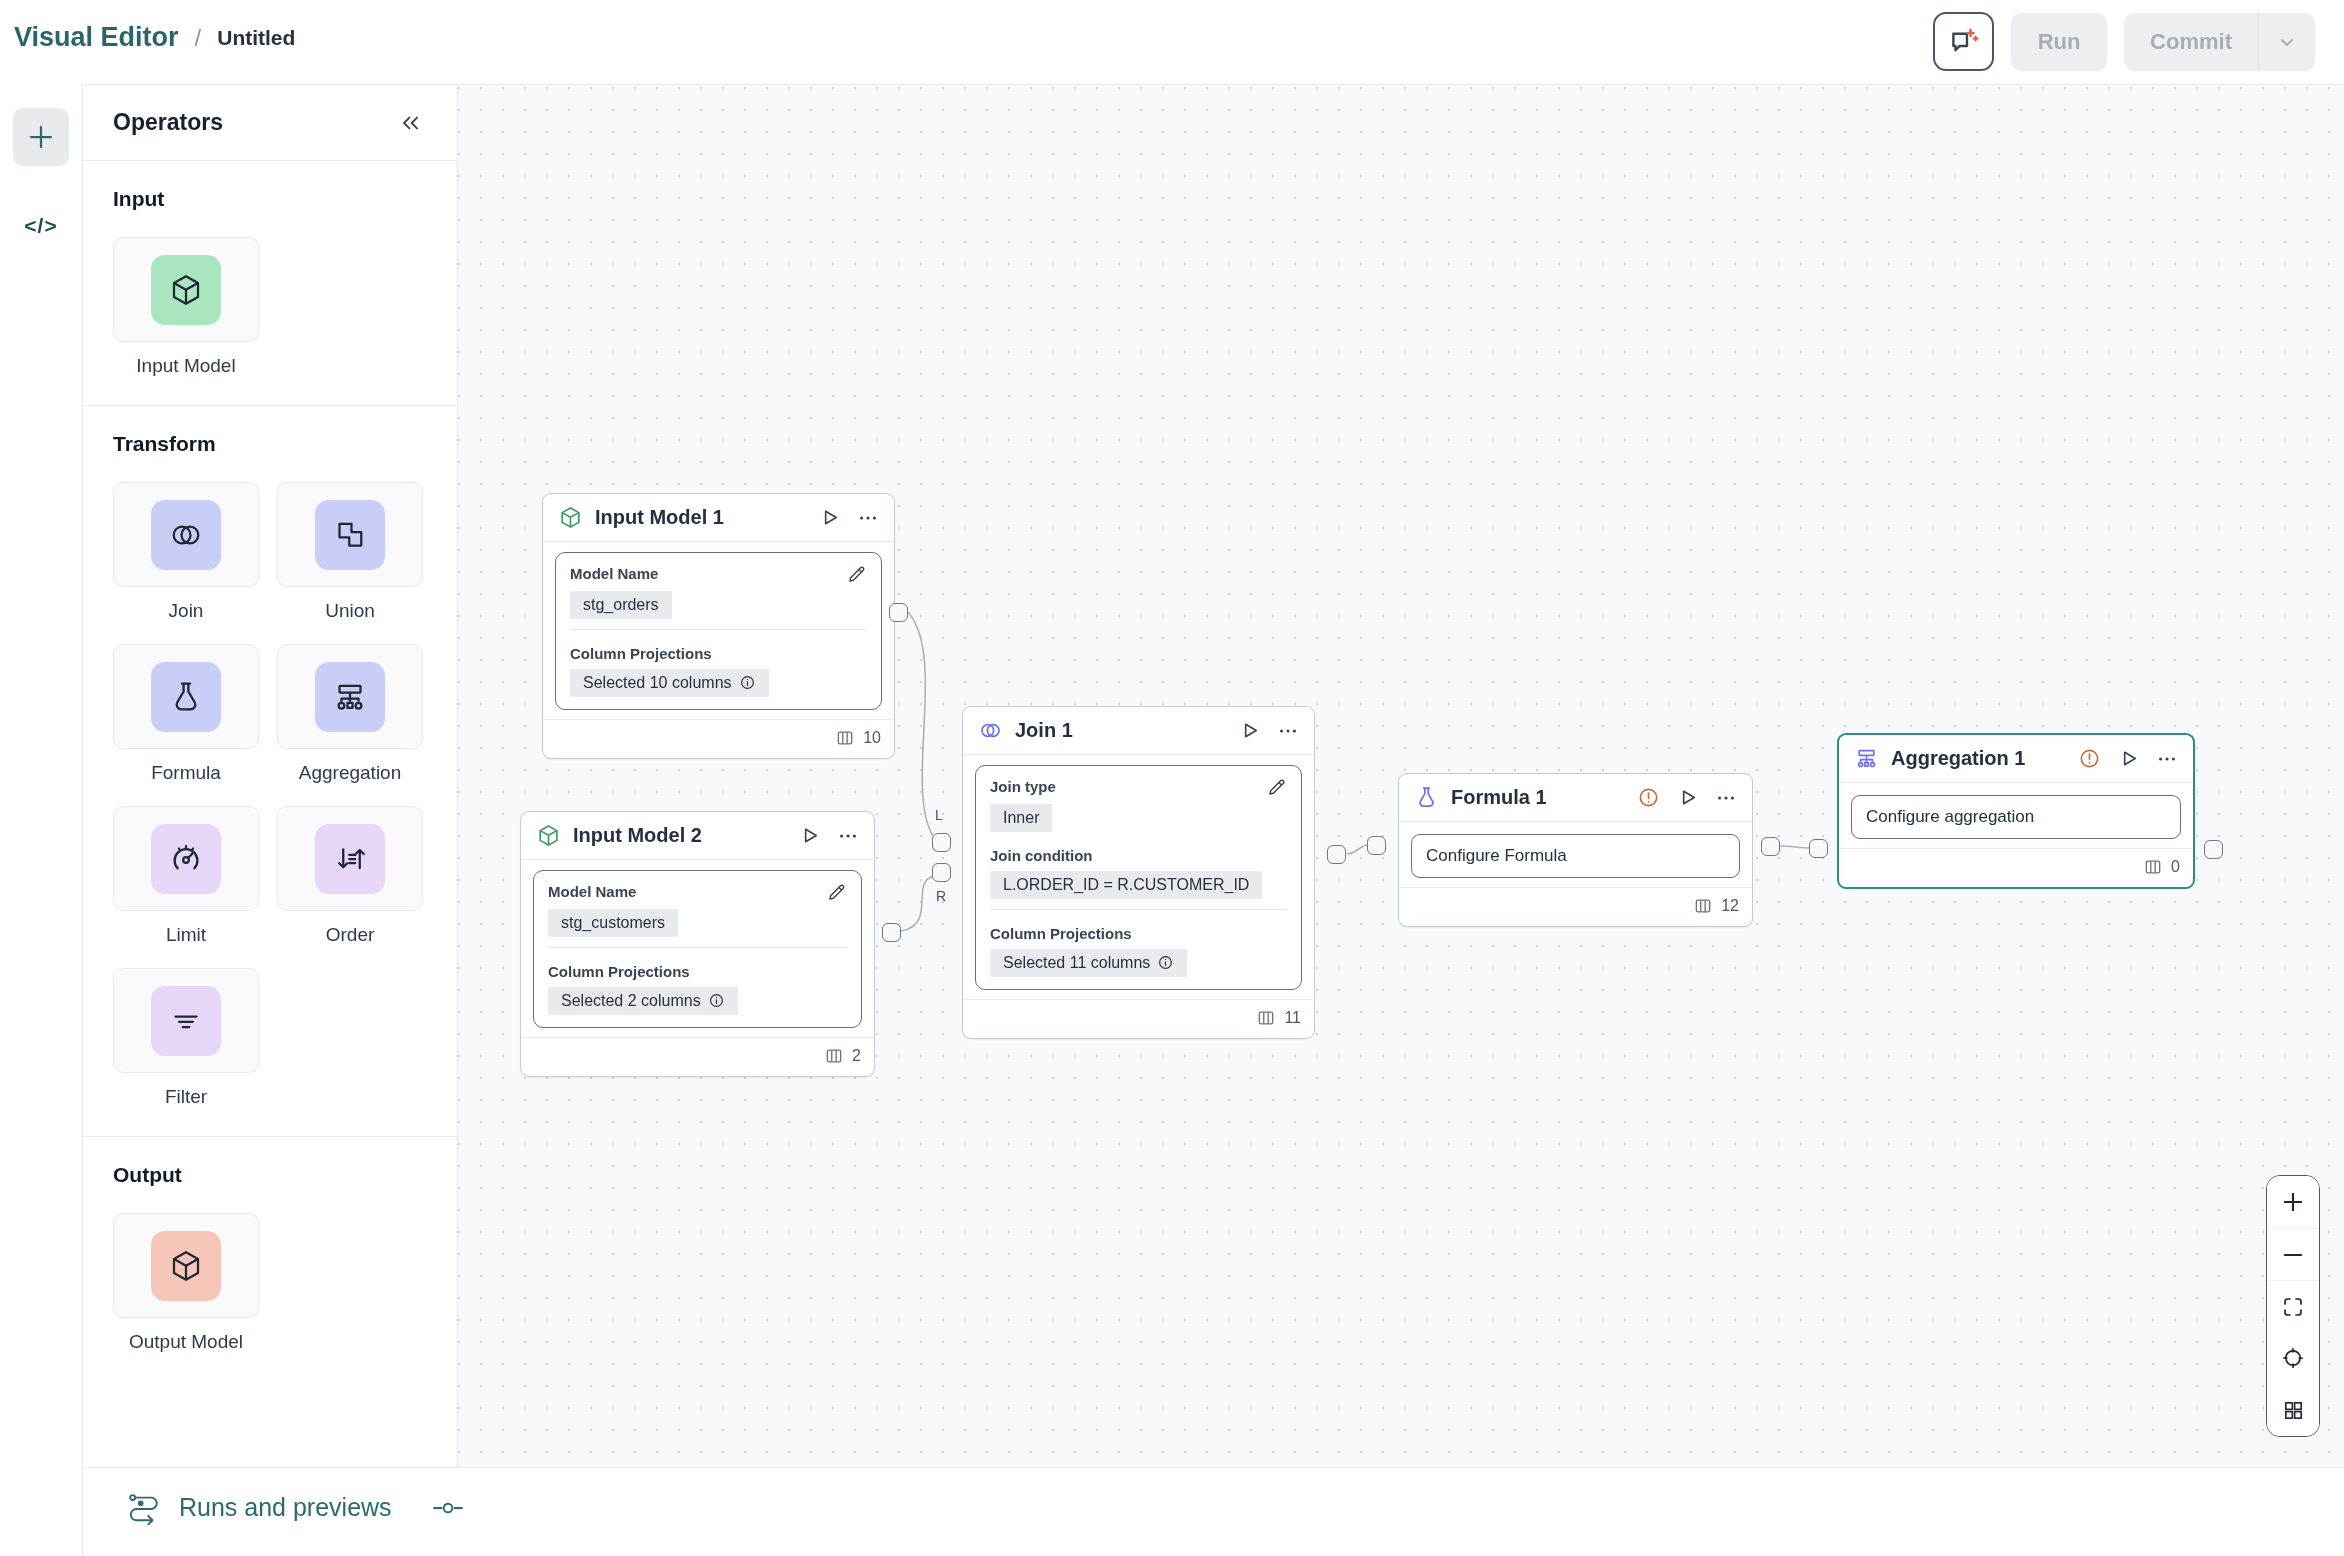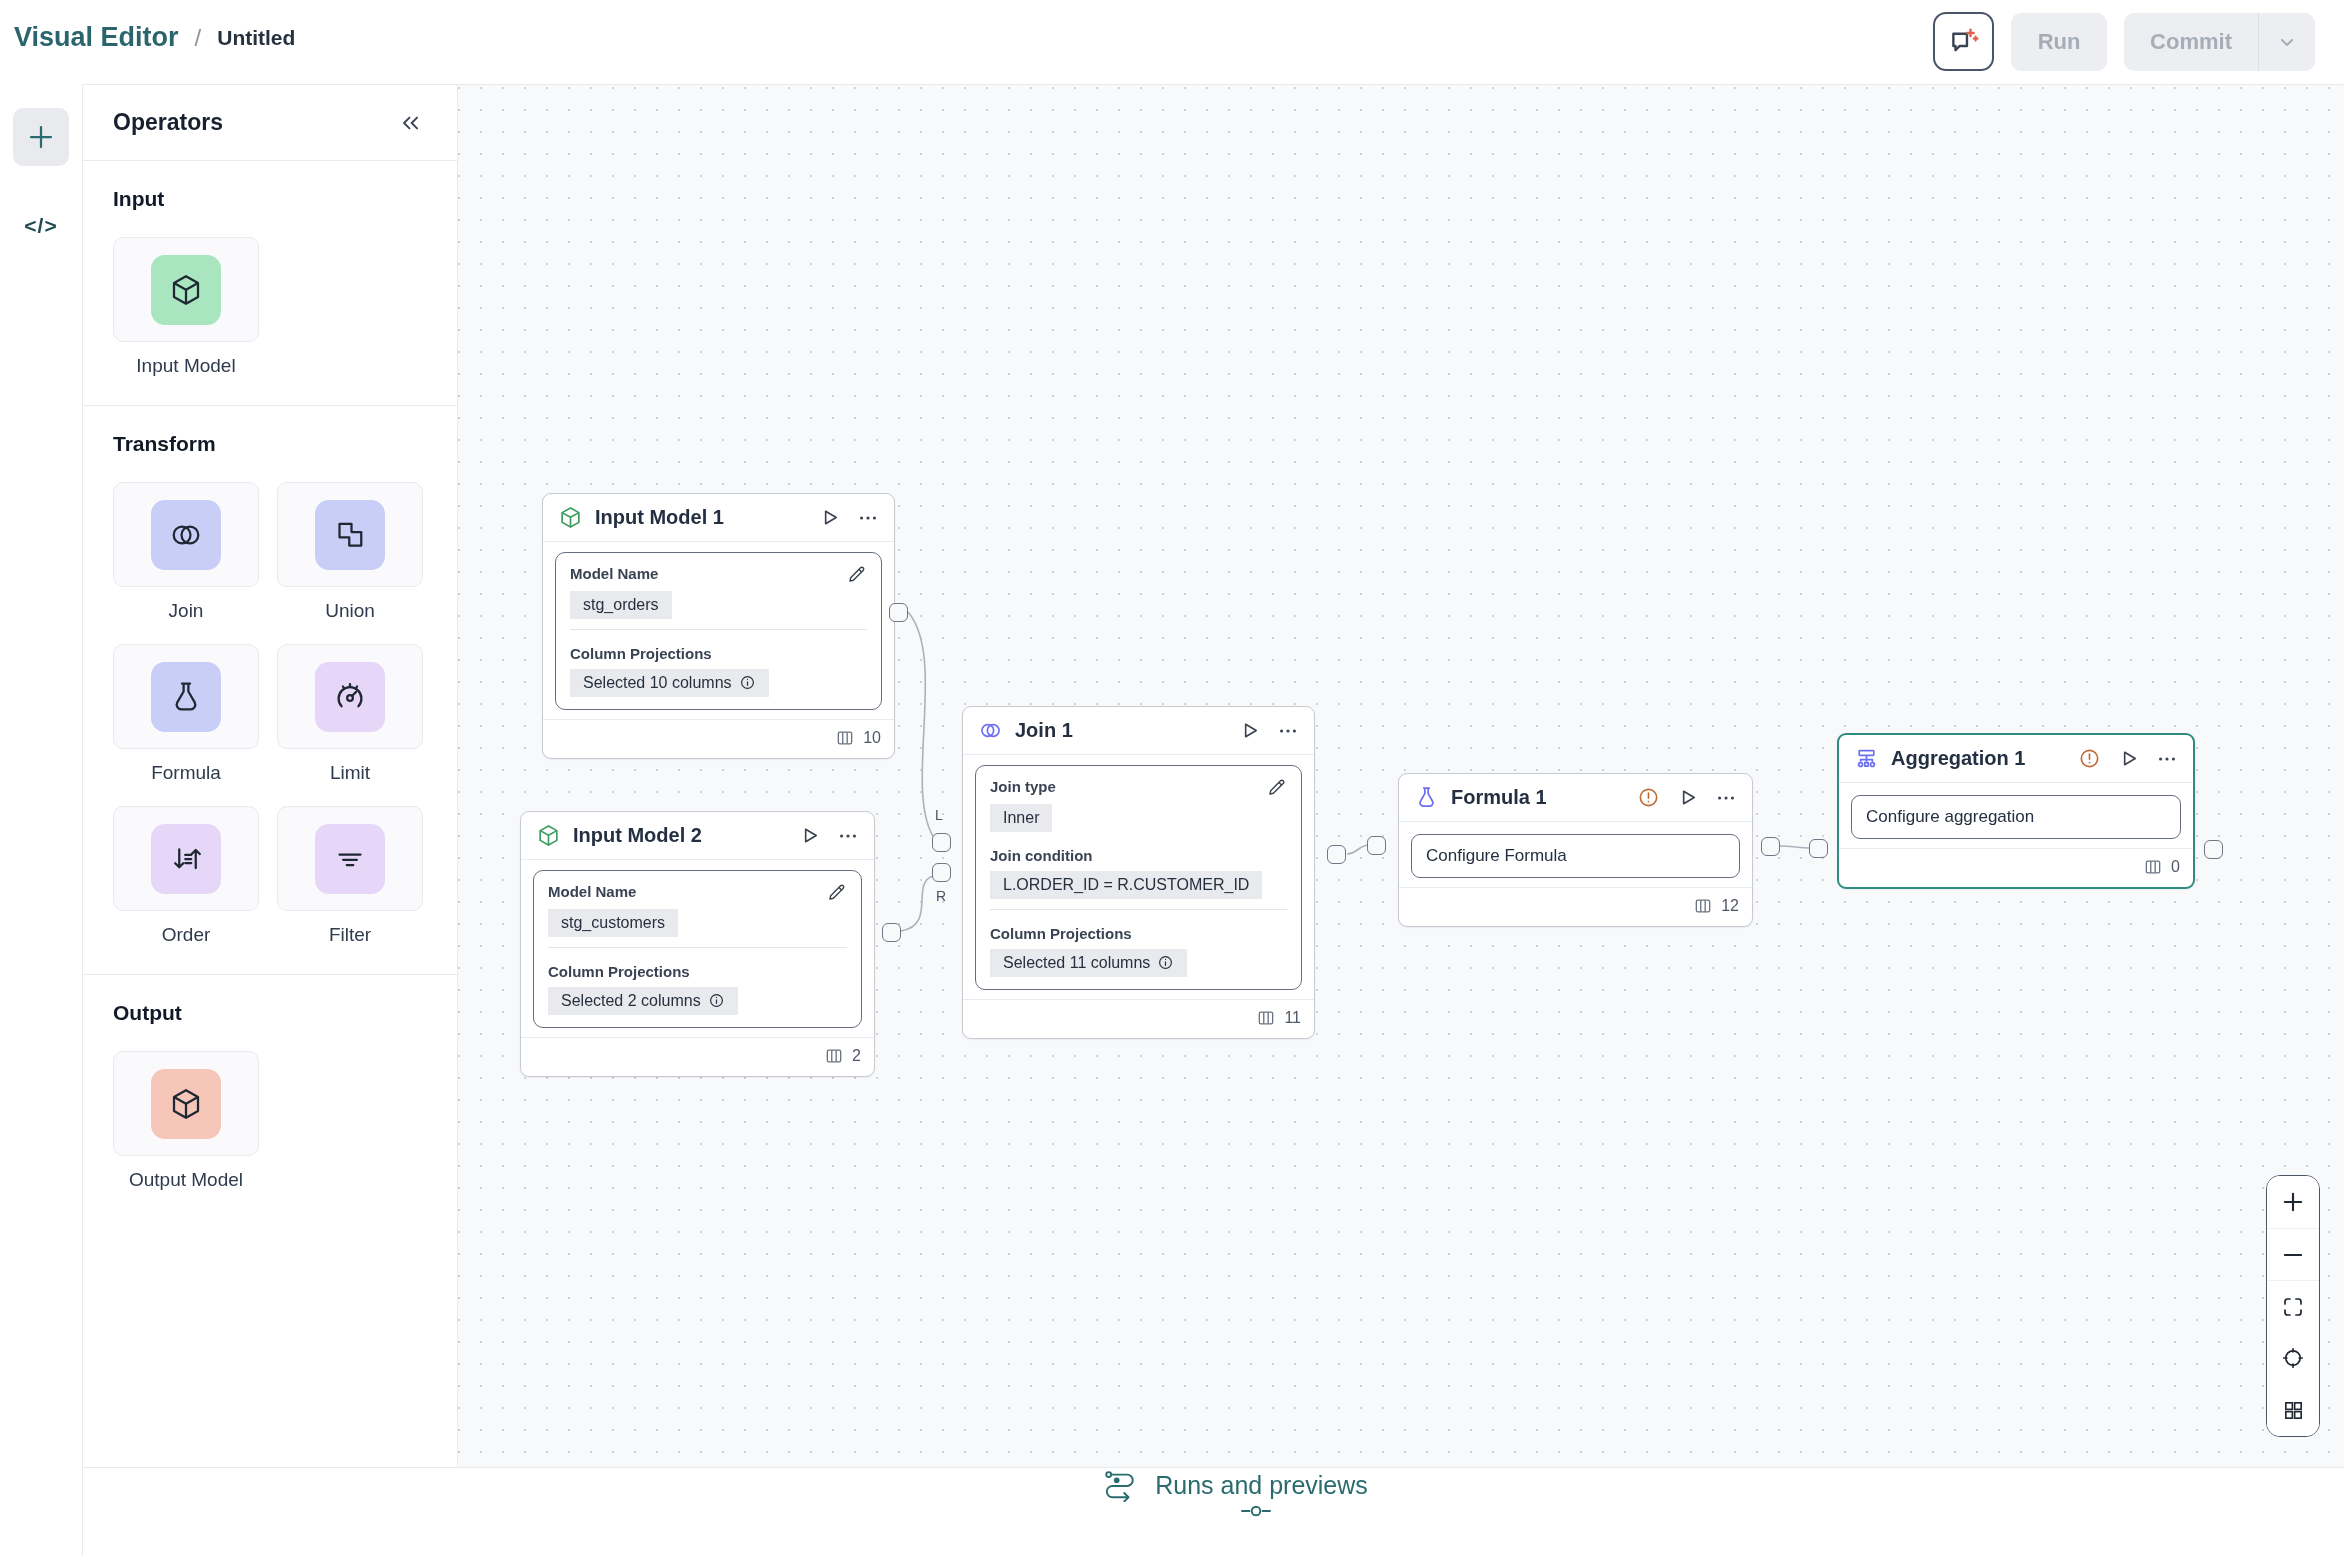--- a/index.html
+++ b/index.html
@@ -48,21 +48,21 @@
               display:grid; place-items:center; }
   .tile-icon { width:70px; height:70px; border-radius:14px; display:grid; place-items:center; color:#1F2733; }
   .tile-green  { background:#A9E5BE; }
   .tile-blue   { background:#C8CEF5; }
   .tile-purple { background:#E6D6F7; }
   .tile-salmon { background:#F6C7B9; }
   .tile-label { font-size:19px; color:#2F3A4C; }
 
   
   .bottombar { position:absolute; left:83px; top:1467px; width:2261px; height:80px; background:#fff;
-               border-top:1px solid #E8EAED; display:flex; align-items:center; padding-left:44px;flex-direction:column; }
+               border-top:1px solid #E8EAED; display:flex; align-items:center; padding-left:44px; }
   .runs-link { display:flex; align-items:center; gap:18px; color:#2A6B6E; cursor:pointer; }
   .runs-label { font-size:25px; color:#2A6B6E; }
   .commit-dot { margin-left:40px; color:#2A6B6E; cursor:pointer; }
 
   
   .canvas { position:absolute; left:458px; top:84px; width:1886px; height:1383px;
             background:#F8F9FB; border-top:1px solid #E8EAED;
             background-image:radial-gradient(circle,#CFD3D8 1.5px,transparent 1.5px);
             background-size:22px 22px; background-position:12px 14px; }
   .edges { position:absolute; left:0; top:0; pointer-events:none; }
@@ -197,20 +197,34 @@
       </div>
       <div class="op-item">
         <div class="tile-box">
           <div class="tile-icon tile-blue">
             <svg width="36" height="36" viewBox="0 0 24 24" fill="none" stroke="#1F2733" stroke-width="1.5" stroke-linecap="round" stroke-linejoin="round">
               <path d="M9.3 3h5.4M10.4 3v5.3L6.2 15.6a3.1 3.1 0 0 0 2.8 4.6h6a3.1 3.1 0 0 0 2.8-4.6L13.6 8.3V3"></path>
             </svg>
           </div>
         </div>
         <div class="tile-label">Formula</div>
+      </div>
+      <div class="op-item">
+        <div class="tile-box">
+          <div class="tile-icon tile-blue">
+            <svg width="36" height="36" viewBox="0 0 24 24" fill="none" stroke="#1F2733" stroke-width="1.5" stroke-linejoin="round">
+              <rect x="5" y="4.5" width="14" height="4.5" rx="0.5"></rect>
+              <path d="M12 9v4M12 13H6.3v2.2M12 13h5.7v2.2M12 13v2.2"></path>
+              <circle cx="6.3" cy="17.8" r="1.9"></circle>
+                <rect x="10.3" y="15.9" width="3.4" height="3.4"></rect>
+                <circle cx="17.7" cy="17.8" r="1.9"></circle>
+            </svg>
+          </div>
+        </div>
+        <div class="tile-label">Aggregation</div>
       </div>
       <div class="op-item">
         <div class="tile-box">
           <div class="tile-icon tile-purple">
             <svg width="36" height="36" viewBox="0 0 24 24" fill="none" stroke="#1F2733" stroke-width="1.5" stroke-linecap="round">
               <path d="M6.4 18.2a7.6 7.6 0 1 1 11.2 0"></path>
               <circle cx="12" cy="12.6" r="1.9"></circle>
               <path d="M13.5 11.2l2.6-2.6M7.3 5l.9 1.4M12 3.4v1.7M16.7 5l-.9 1.4"></path>
             </svg>
           </div>

